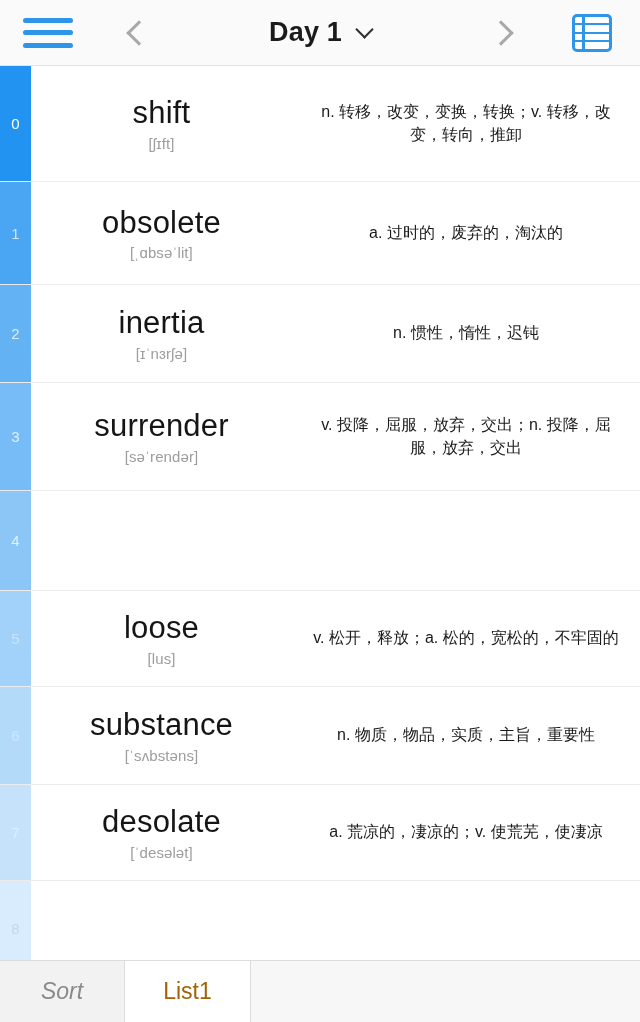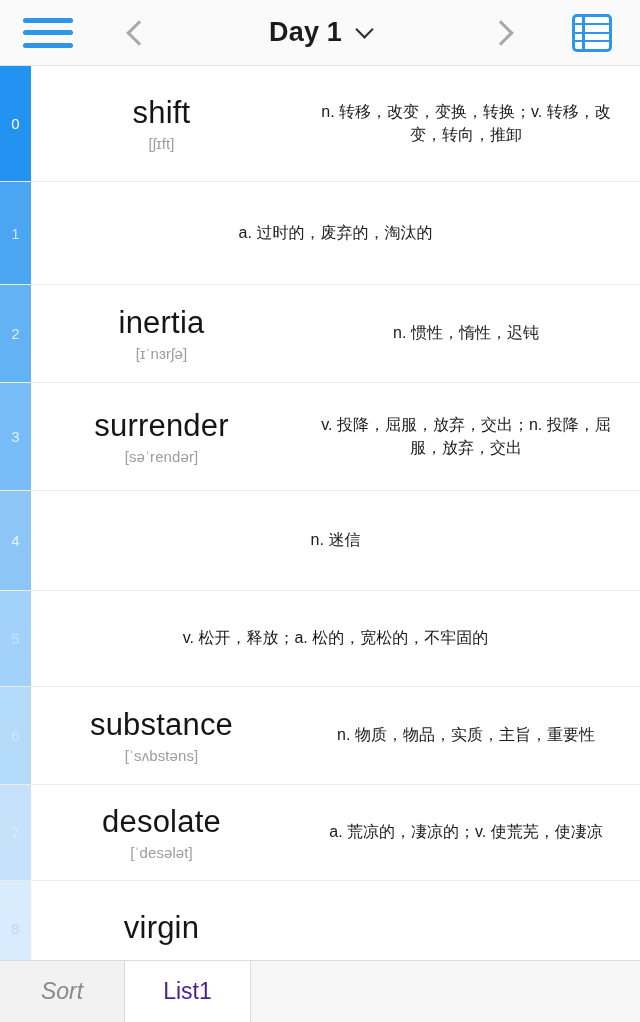--- a/index.html
+++ b/index.html
@@ -81,21 +81,21 @@
     display:flex;
     background:#f7f7f7;
     border-top:1px solid #dcdcdc;
   }
   .tab{
     display:flex; align-items:center; justify-content:center;
     font-size:23px;
     border-right:1px solid #dcdcdc;
   }
   #tab-sort{ width:125px; color:#8a8a8a; background:#f2f2f2;font-style:italic; }
-  #tab-list1{ width:126px; color:#4c1d95; background:#ffffff; }
+  #tab-list1{ width:126px; color:#a16207; background:#ffffff; }
   #tab-rest{ flex:1; background:#f7f7f7; border-right:none; }
 </style>
 </head>
 <body>
 
 <div id="header">
 
   <div id="menu-btn" class="hdr-slot">
     <span class="burger">
       <i></i>
@@ -140,67 +140,71 @@
     <div class="row" style="height: 116px;">
       <div class="idx" style="background: rgb(34, 147, 240); color: rgb(255, 255, 255);">0</div>
       <div class="wordcell">
         <div class="word">shift</div>
         <div class="phon">[ʃɪft]</div>
       </div>
       <div class="defcell">n. 转移，改变，变换，转换；v. 转移，改变，转向，推卸</div>
     </div>
     <div class="row" style="height: 103px;">
       <div class="idx" style="background: rgb(74, 166, 242); color: rgb(207, 230, 251);">1</div>
+      <div class="wordcell">
+        <div class="word">obsolete</div>
+        <div class="phon">[ˌɑbsəˈlit]</div>
+      </div>
       <div class="defcell">a. 过时的，废弃的，淘汰的</div>
     </div>
     <div class="row" style="height: 98px;">
       <div class="idx" style="background: rgb(99, 178, 244); color: rgb(216, 236, 253);">2</div>
       <div class="wordcell">
         <div class="word">inertia</div>
         <div class="phon">[ɪˈnɜrʃə]</div>
       </div>
       <div class="defcell">n. 惯性，惰性，迟钝</div>
     </div>
     <div class="row" style="height: 108px;">
       <div class="idx" style="background: rgb(119, 188, 246); color: rgb(221, 239, 253);">3</div>
       <div class="wordcell">
         <div class="word">surrender</div>
         <div class="phon">[səˈrendər]</div>
       </div>
       <div class="defcell">v. 投降，屈服，放弃，交出；n. 投降，屈服，放弃，交出</div>
     </div>
     <div class="row" style="height: 100px;">
       <div class="idx" style="background: rgb(140, 198, 247); color: rgb(226, 241, 254);">4</div>
-      <div class="defcell">n. 迷信</div>
     </div>
     <div class="row" style="height: 96px;">
       <div class="idx" style="background: rgb(162, 209, 249); color: rgb(200, 228, 251);">5</div>
+      <div class="wordcell">
+        <div class="word">loose</div>
+        <div class="phon">[lus]</div>
+      </div>
       <div class="defcell">v. 松开，释放；a. 松的，宽松的，不牢固的</div>
     </div>
     <div class="row" style="height: 98px;">
       <div class="idx" style="background: rgb(180, 218, 250); color: rgb(207, 232, 252);">6</div>
       <div class="wordcell">
         <div class="word">substance</div>
         <div class="phon">[ˈsʌbstəns]</div>
       </div>
       <div class="defcell">n. 物质，物品，实质，主旨，重要性</div>
     </div>
     <div class="row" style="height: 96px;">
       <div class="idx" style="background: rgb(198, 226, 251); color: rgb(220, 237, 253);">7</div>
       <div class="wordcell">
         <div class="word">desolate</div>
         <div class="phon">[ˈdesələt]</div>
       </div>
       <div class="defcell">a. 荒凉的，凄凉的；v. 使荒芜，使凄凉</div>
     </div>
     <div class="row" style="height: 95px;">
       <div class="idx" style="background: rgb(217, 236, 253); color: rgb(188, 217, 239);">8</div>
-      <div class="wordcell">
-        <div class="word">virgin</div>
-      </div>
     </div>
   </div>
 
 <div id="tabbar">
   <div class="tab" id="tab-sort">Sort</div>
   <div class="tab" id="tab-list1">List1</div>
   <div class="tab" id="tab-rest"></div>
 </div>
 
 </body></html>

